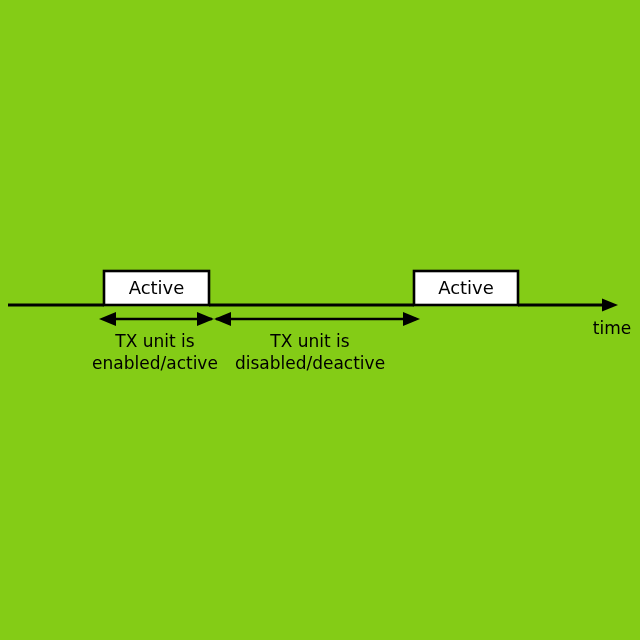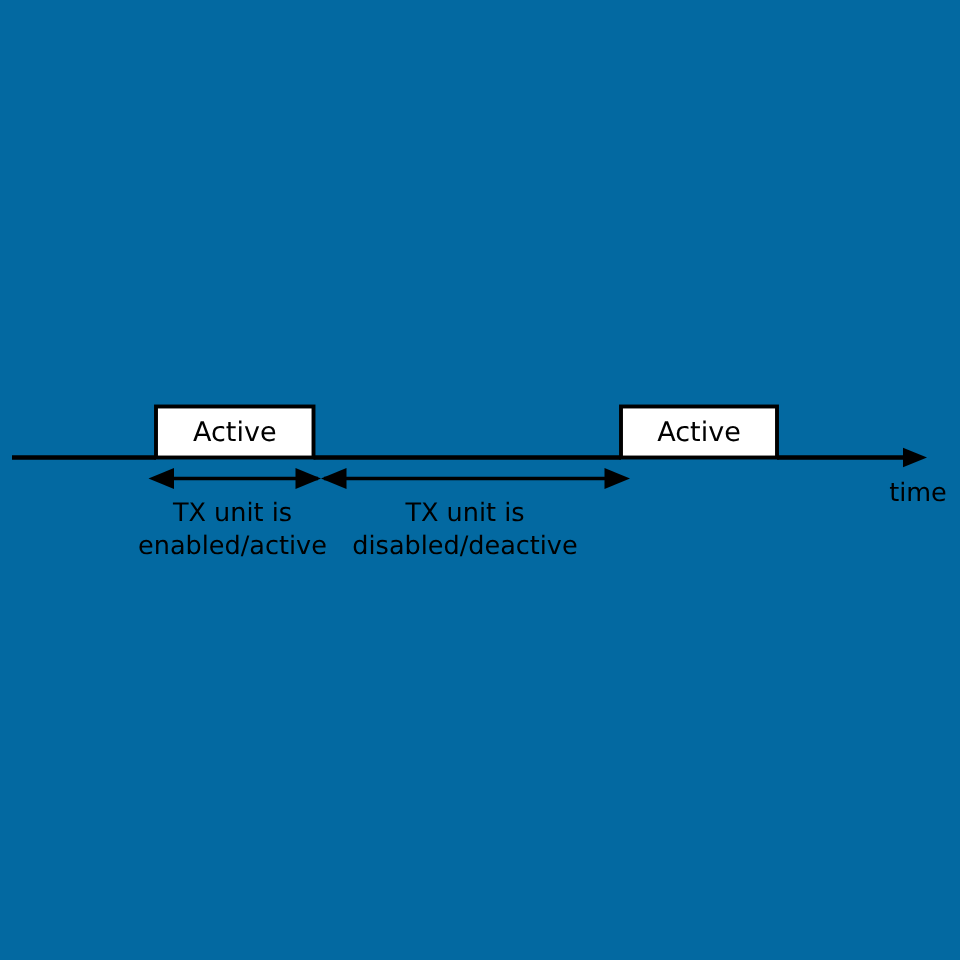--- a/index.html
+++ b/index.html
@@ -4,21 +4,21 @@
 <style>
   html, body {
     margin: 0;
     padding: 0;
     background: #ffffff;
   }
   #canvas {
     position: relative;
     width: 640px;
     height: 640px;
-    background: #0369a1;
+    background: #84cc16;
     overflow: hidden;
     font-family: "DejaVu Sans", "Liberation Sans", sans-serif;
   }
   #diagram-svg {
     position: absolute;
     left: 0;
     top: 0;
     width: 640px;
     height: 640px;
     display: block;

